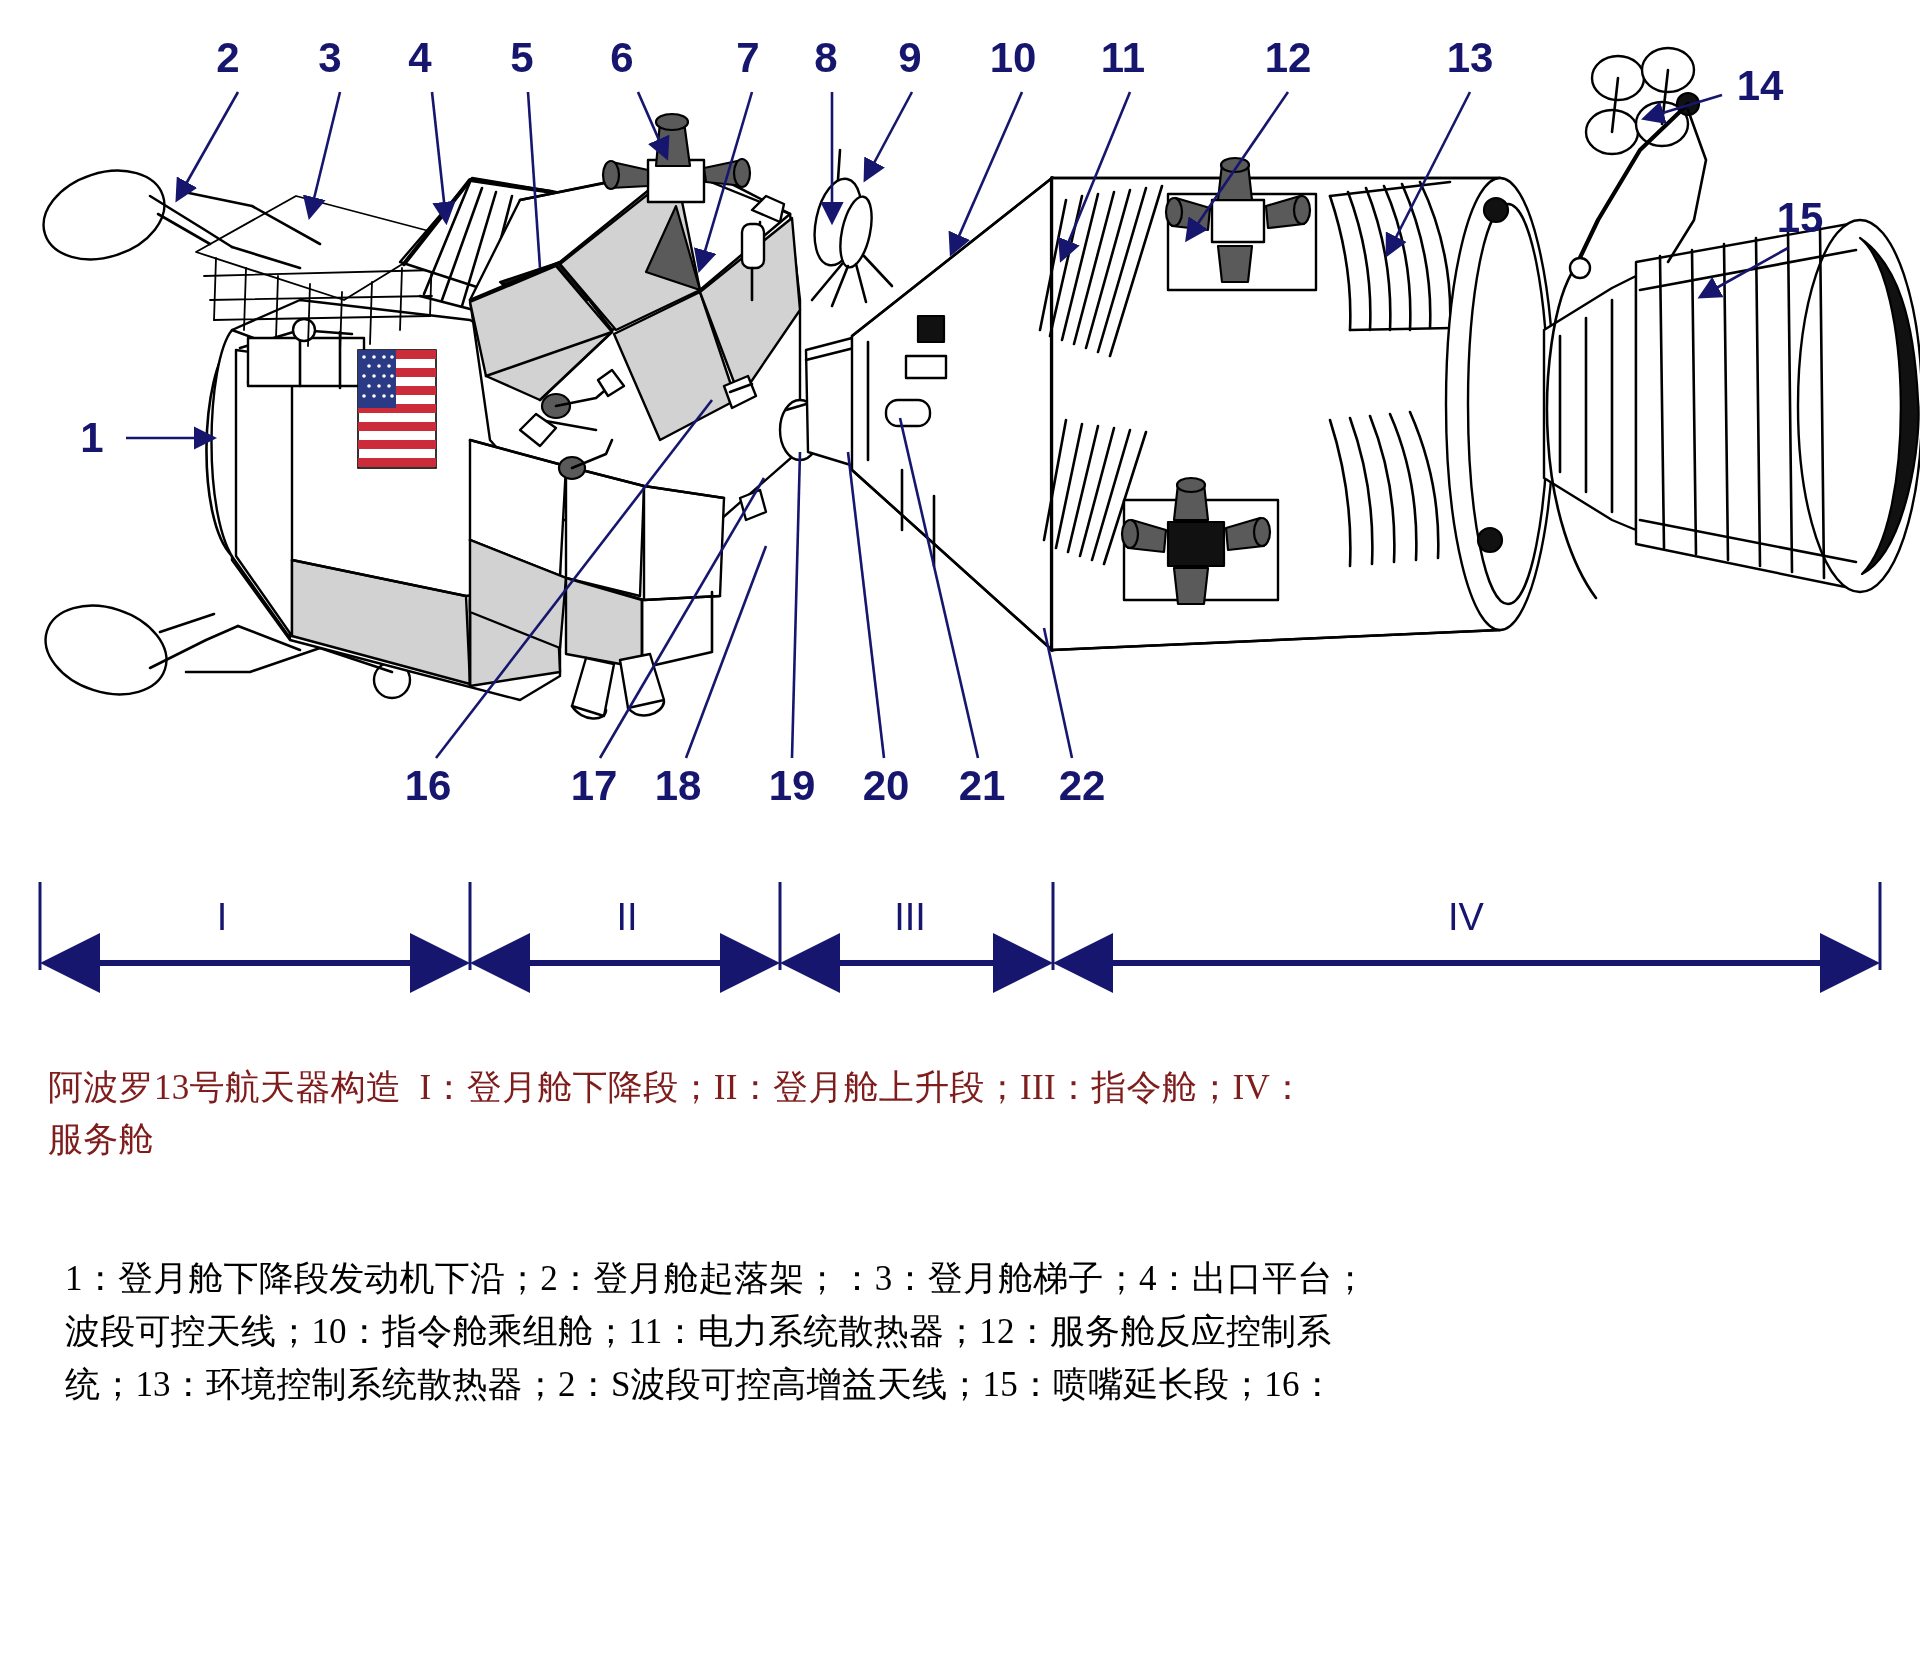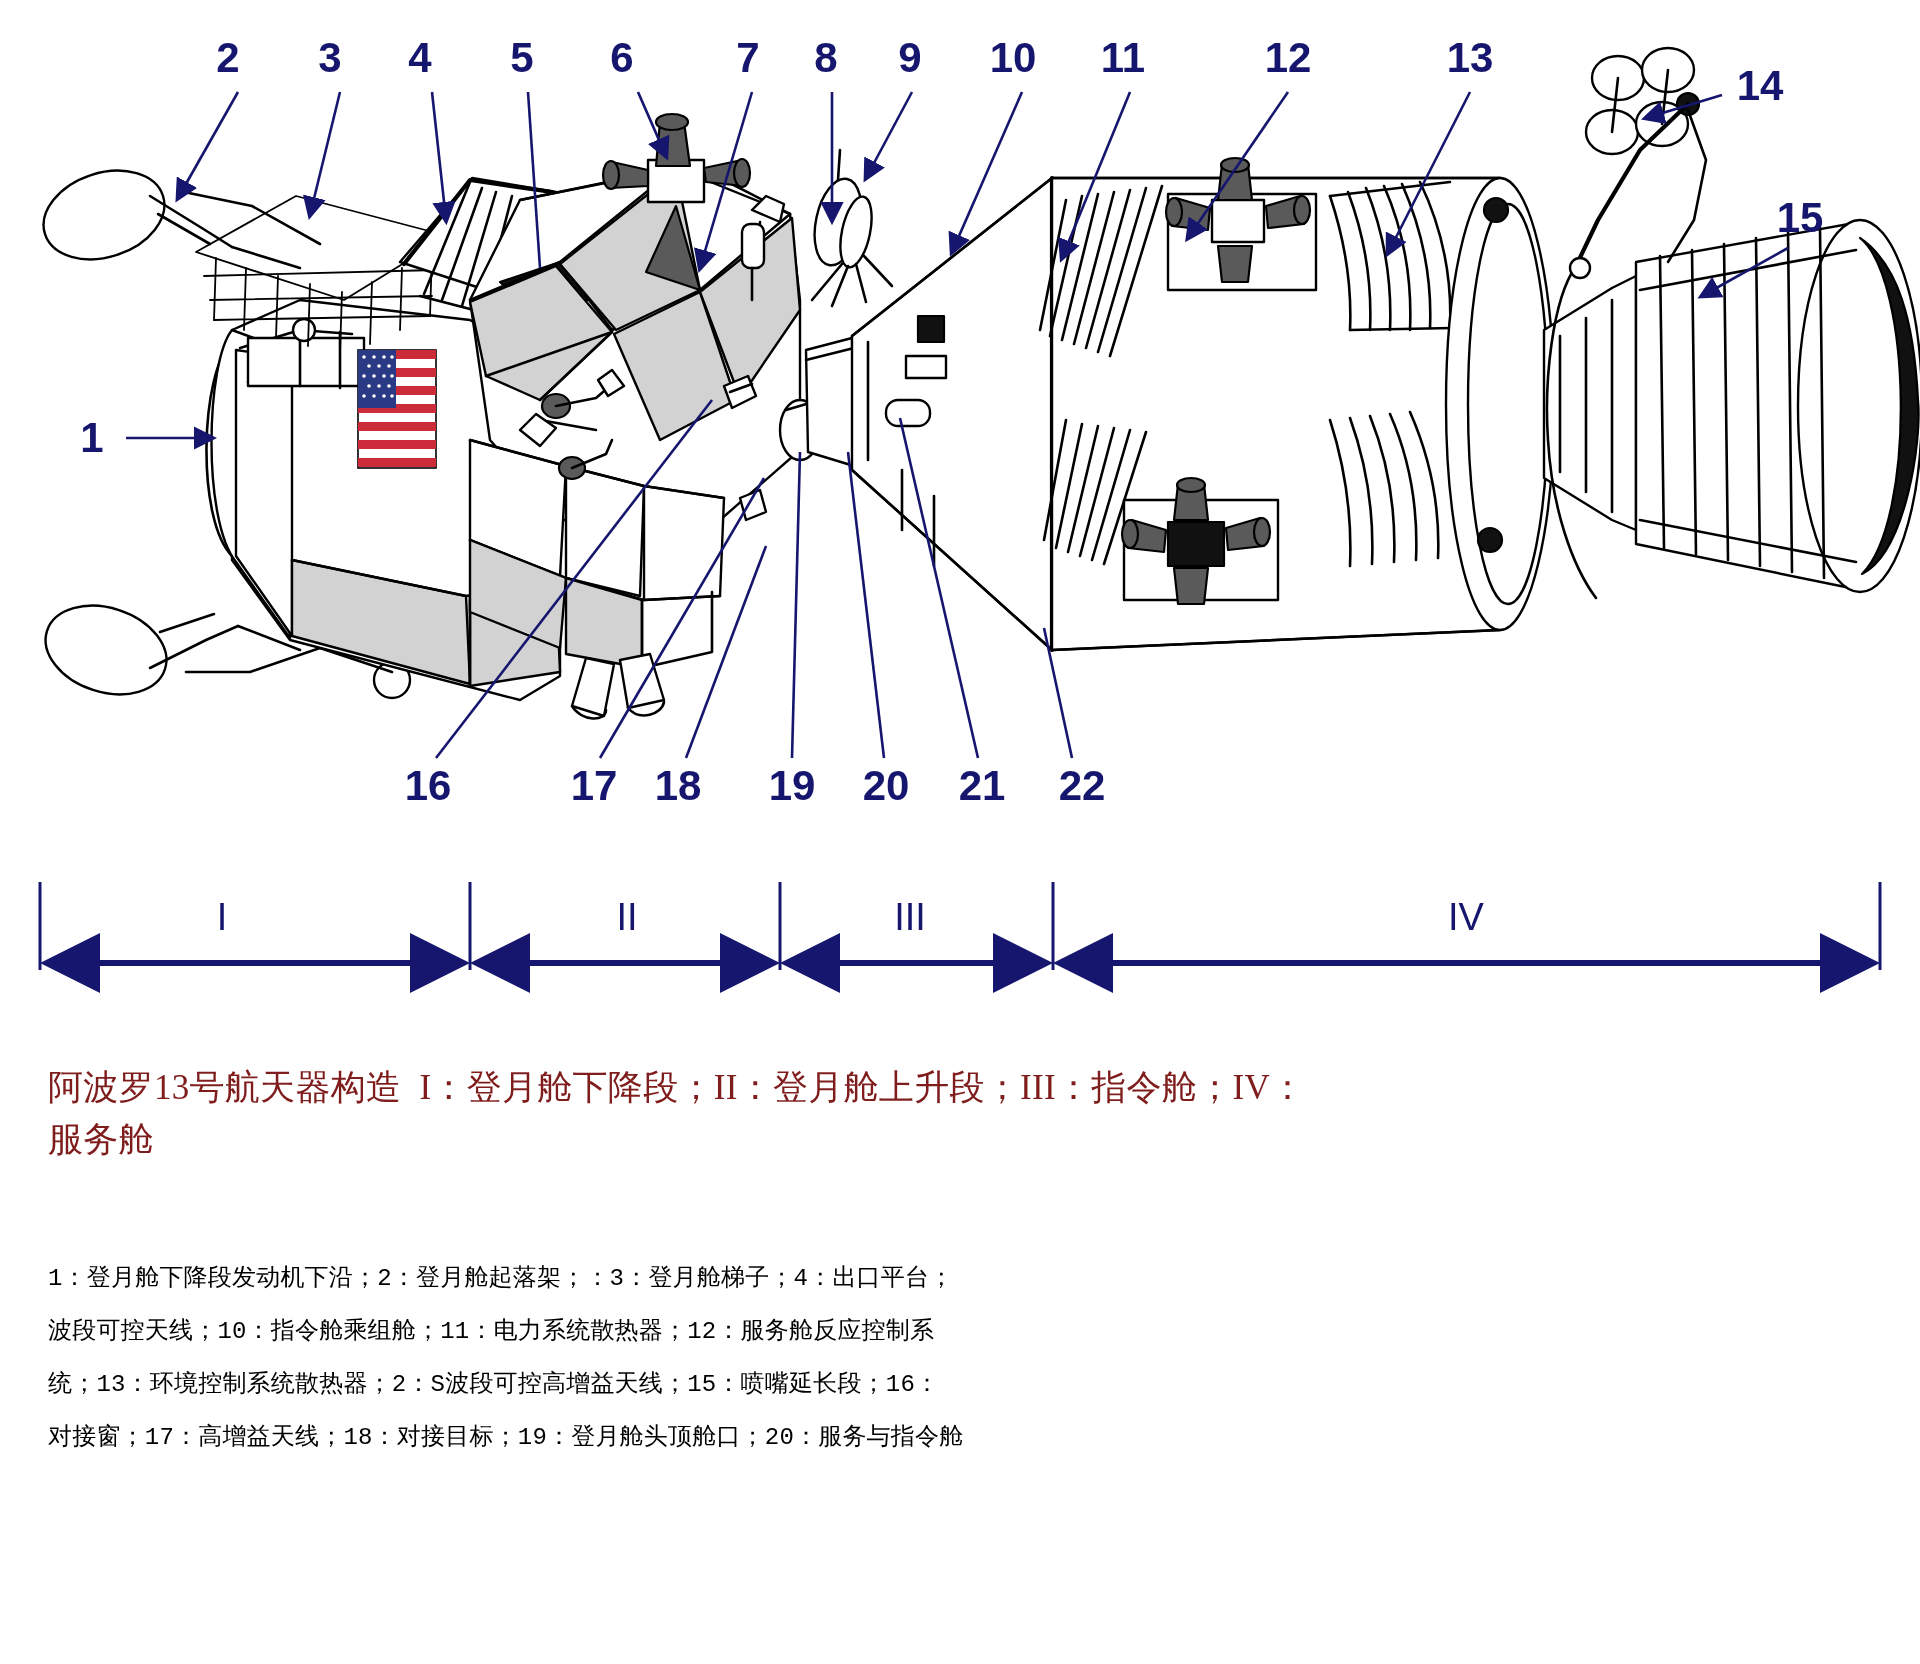--- a/index.html
+++ b/index.html
@@ -62,26 +62,27 @@
   }
 
   
   #legend-block {
     position: absolute;
     left: 48px;
     top: 1252px;
     width: 1810px;
   }
   .legend-line {
-    font-family: Liberation Mono, monospace;
-    font-size: 24px;
+    font-family: Liberation Serif, serif;
+    font-size: 35px;
     line-height: 53px;
     color: #000000;
     letter-spacing: 0.2px;
     white-space: pre-wrap;
+    margin-left: 17px;
   }
 
   
   text.callout-num {
     font-family: "Liberation Sans", "DejaVu Sans", sans-serif;
     font-weight: bold;
     font-size: 42px;
     fill: #16166e;
   }
   text.roman-num {
@@ -606,16 +607,15 @@
 
   <div id="caption-block">
     <div class="caption-line">阿波罗13号航天器构造  I：登月舱下降段；II：登月舱上升段；III：指令舱；IV：</div>
     <div class="caption-line">服务舱</div>
   </div>
 
   <div id="legend-block">
     <div class="legend-line">1：登月舱下降段发动机下沿；2：登月舱起落架；：3：登月舱梯子；4：出口平台；</div>
     <div class="legend-line">波段可控天线；10：指令舱乘组舱；11：电力系统散热器；12：服务舱反应控制系</div>
     <div class="legend-line">统；13：环境控制系统散热器；2：S波段可控高增益天线；15：喷嘴延长段；16：</div>
-    <div class="legend-line">对接窗；17：高增益天线；18：对接目标；19：登月舱头顶舱口；20：服务与指令舱</div>
   </div>
 
 </div>
 
 </body></html>

